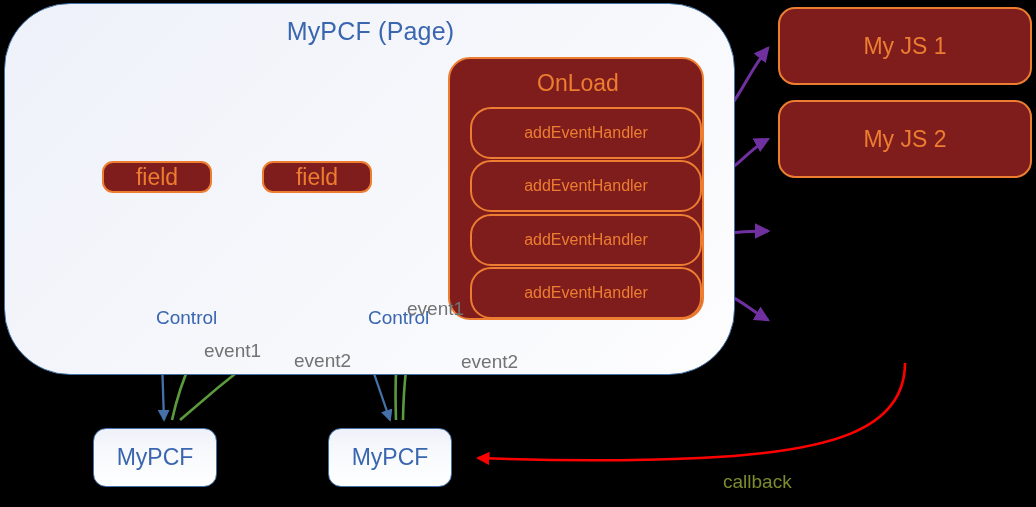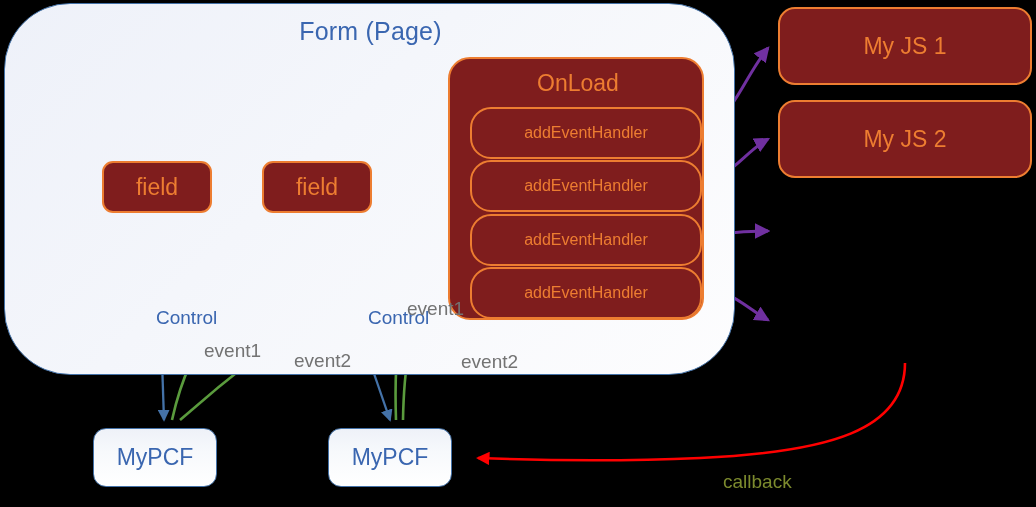--- a/index.html
+++ b/index.html
@@ -52,21 +52,21 @@
     border: 2px solid #ED7D31;
     background: #7f1d1d;
     box-sizing: border-box;
     display: flex;
     align-items: center;
     justify-content: center;
     color: #ED7D31;
   }
   .field-box {
     width: 110px;
-    height: 52px;
+    height: 32px;
     border-radius: 11px;
     font-size: 23px;
   }
   .field-1 { left: 102px; top: 161px; }
   .field-2 { left: 262px; top: 161px; }
 
   .onload-box {
     left: 448px;
     top: 57px;
     width: 256px;
@@ -182,21 +182,21 @@
     <path d="M 700 181 C 730 180 744 152 768 139" stroke="#7030A0" stroke-width="3" fill="none" marker-end="url(#arrowPurple)"></path>
 
     <path d="M 700 234 C 726 234 744 231 768 231" stroke="#7030A0" stroke-width="3" fill="none" marker-end="url(#arrowPurple)"></path>
 
     <path d="M 700 288 C 730 289 744 306 768 320" stroke="#7030A0" stroke-width="3" fill="none" marker-end="url(#arrowPurple)"></path>
 
     <path d="M 905 363 C 905 430 830 452 700 458 C 610 462 530 460 478 458" stroke="#FF0000" stroke-width="2.6" fill="none" marker-end="url(#arrowRed)"></path>
   </svg>
 
   <div class="form-container">
-    <div class="form-title">Form (Page)</div>
+    <div class="form-title">MyPCF (Page)</div>
   </div>
 
   <div class="obox field-box field-1">
     <span>field</span>
   </div>
   <div class="obox field-box field-2">
     <span>field</span>
   </div>
 
   <div class="obox onload-box">

